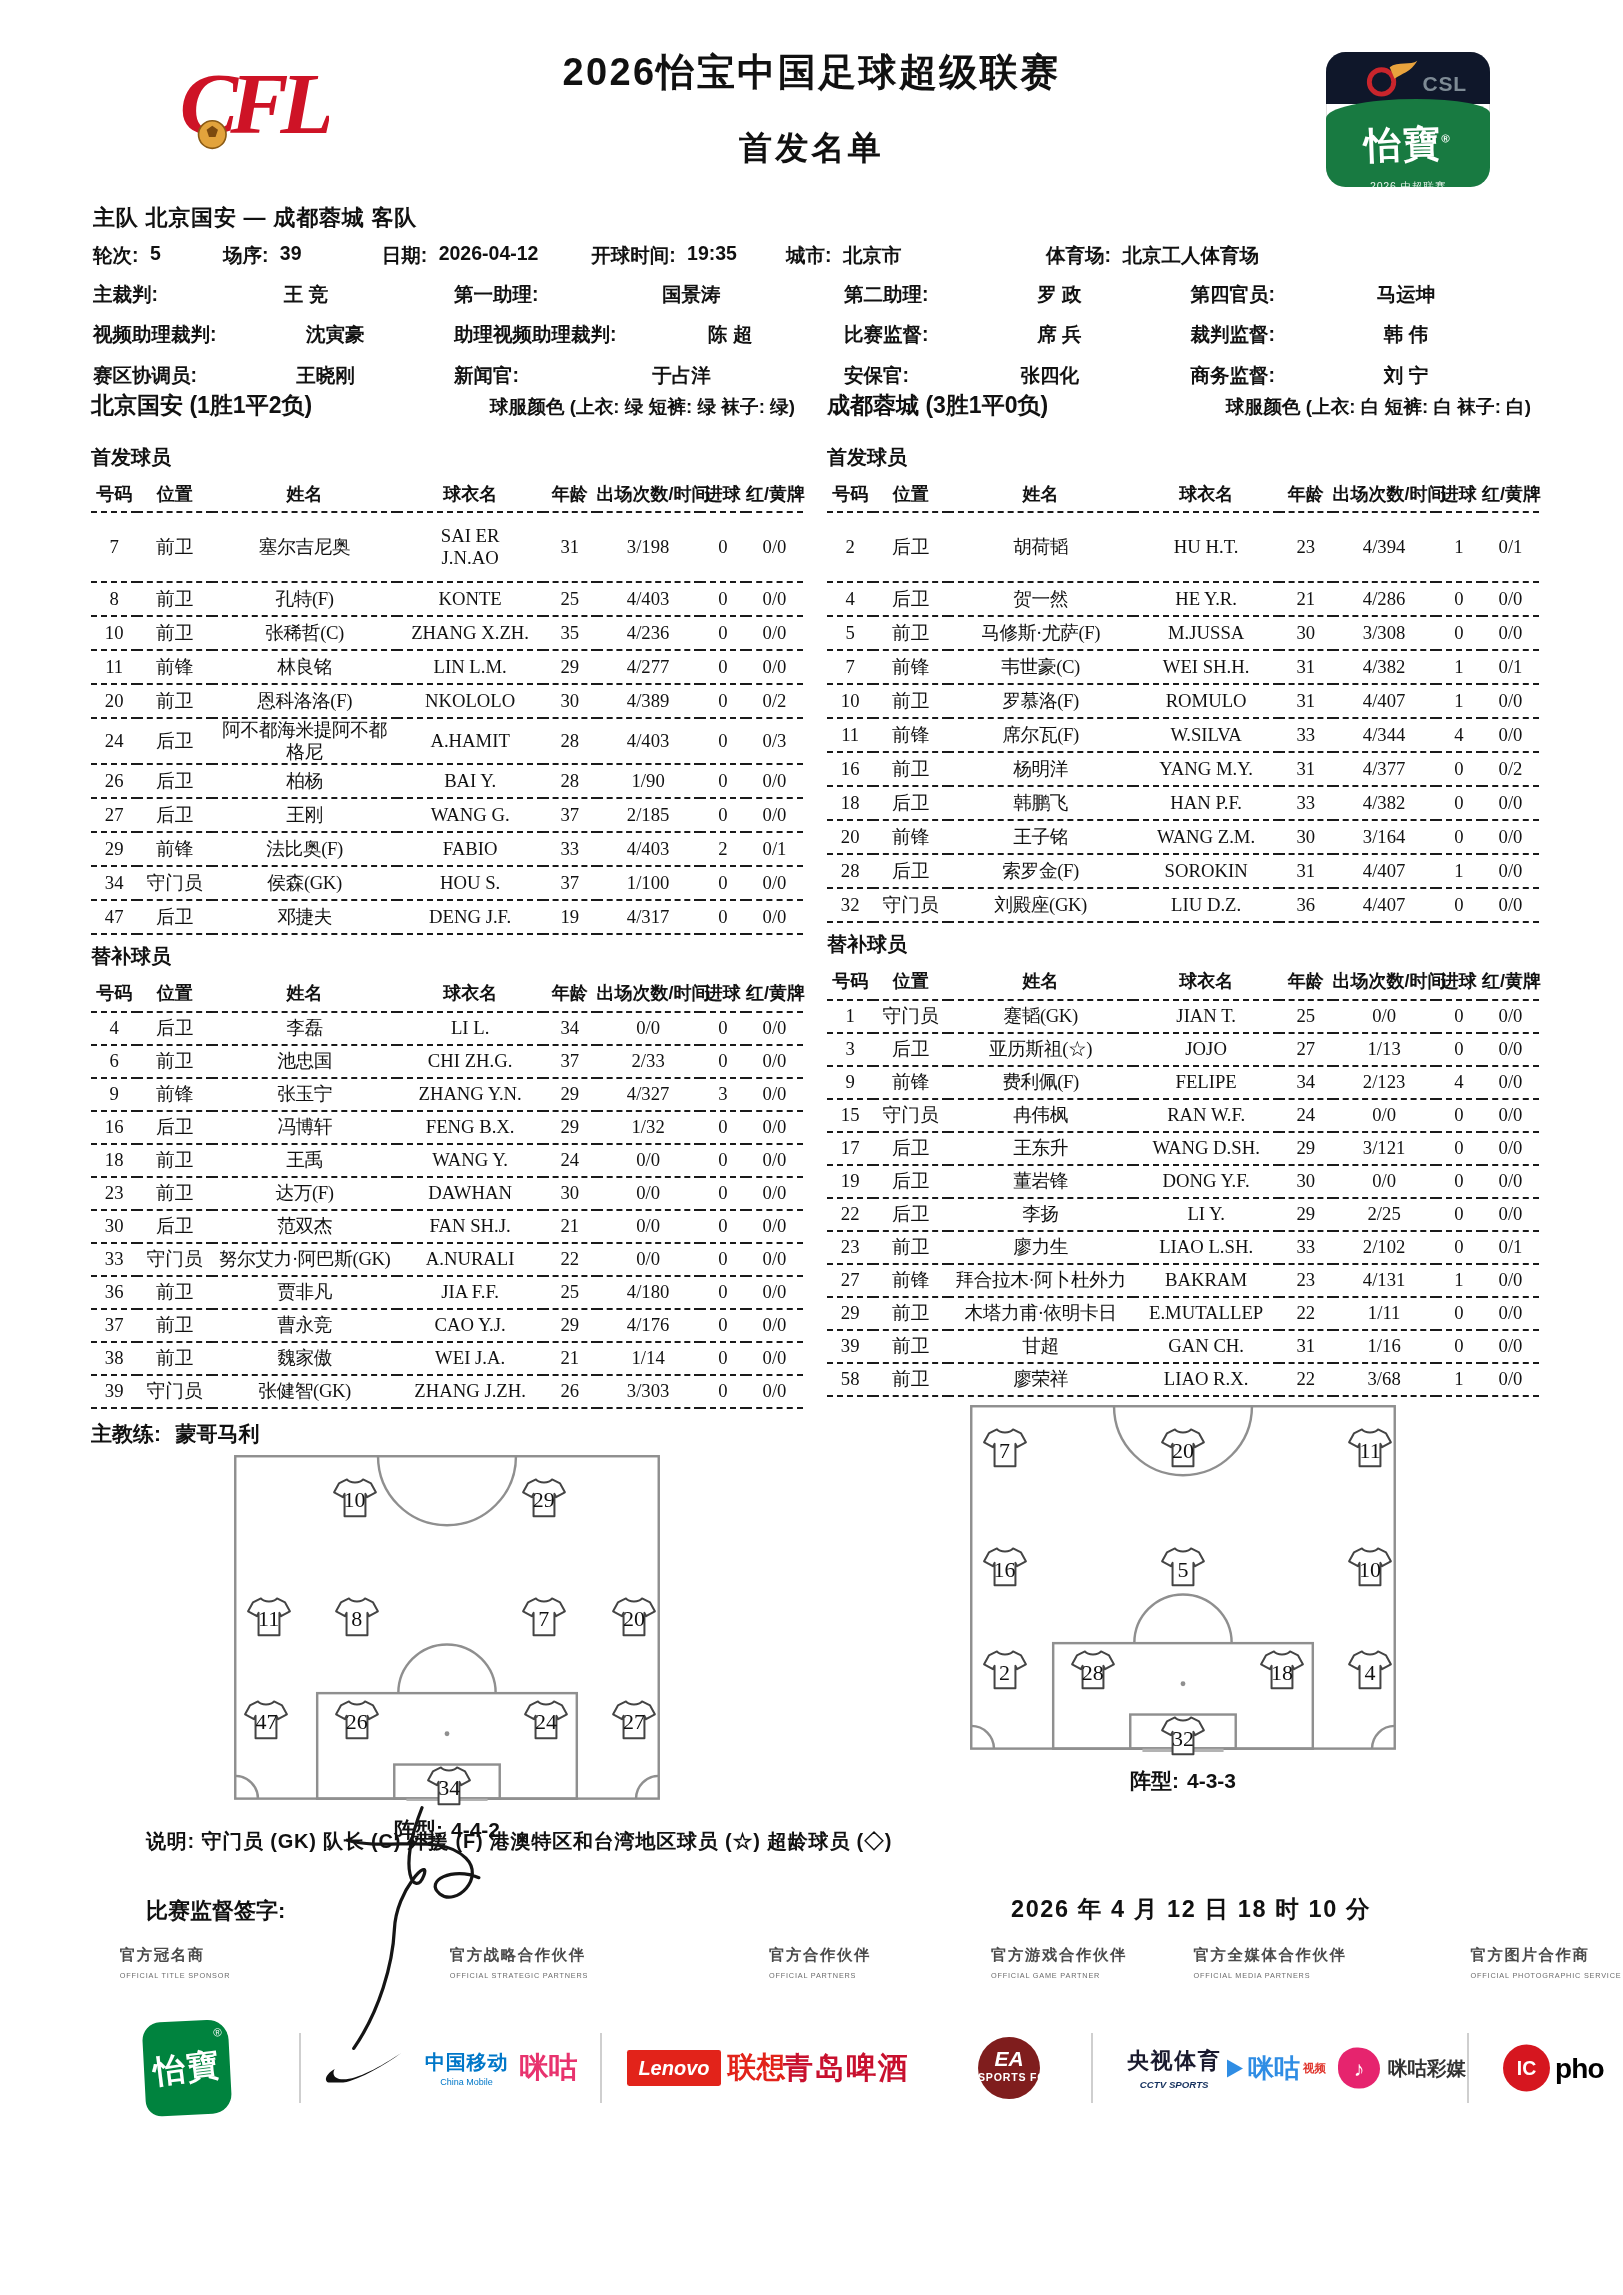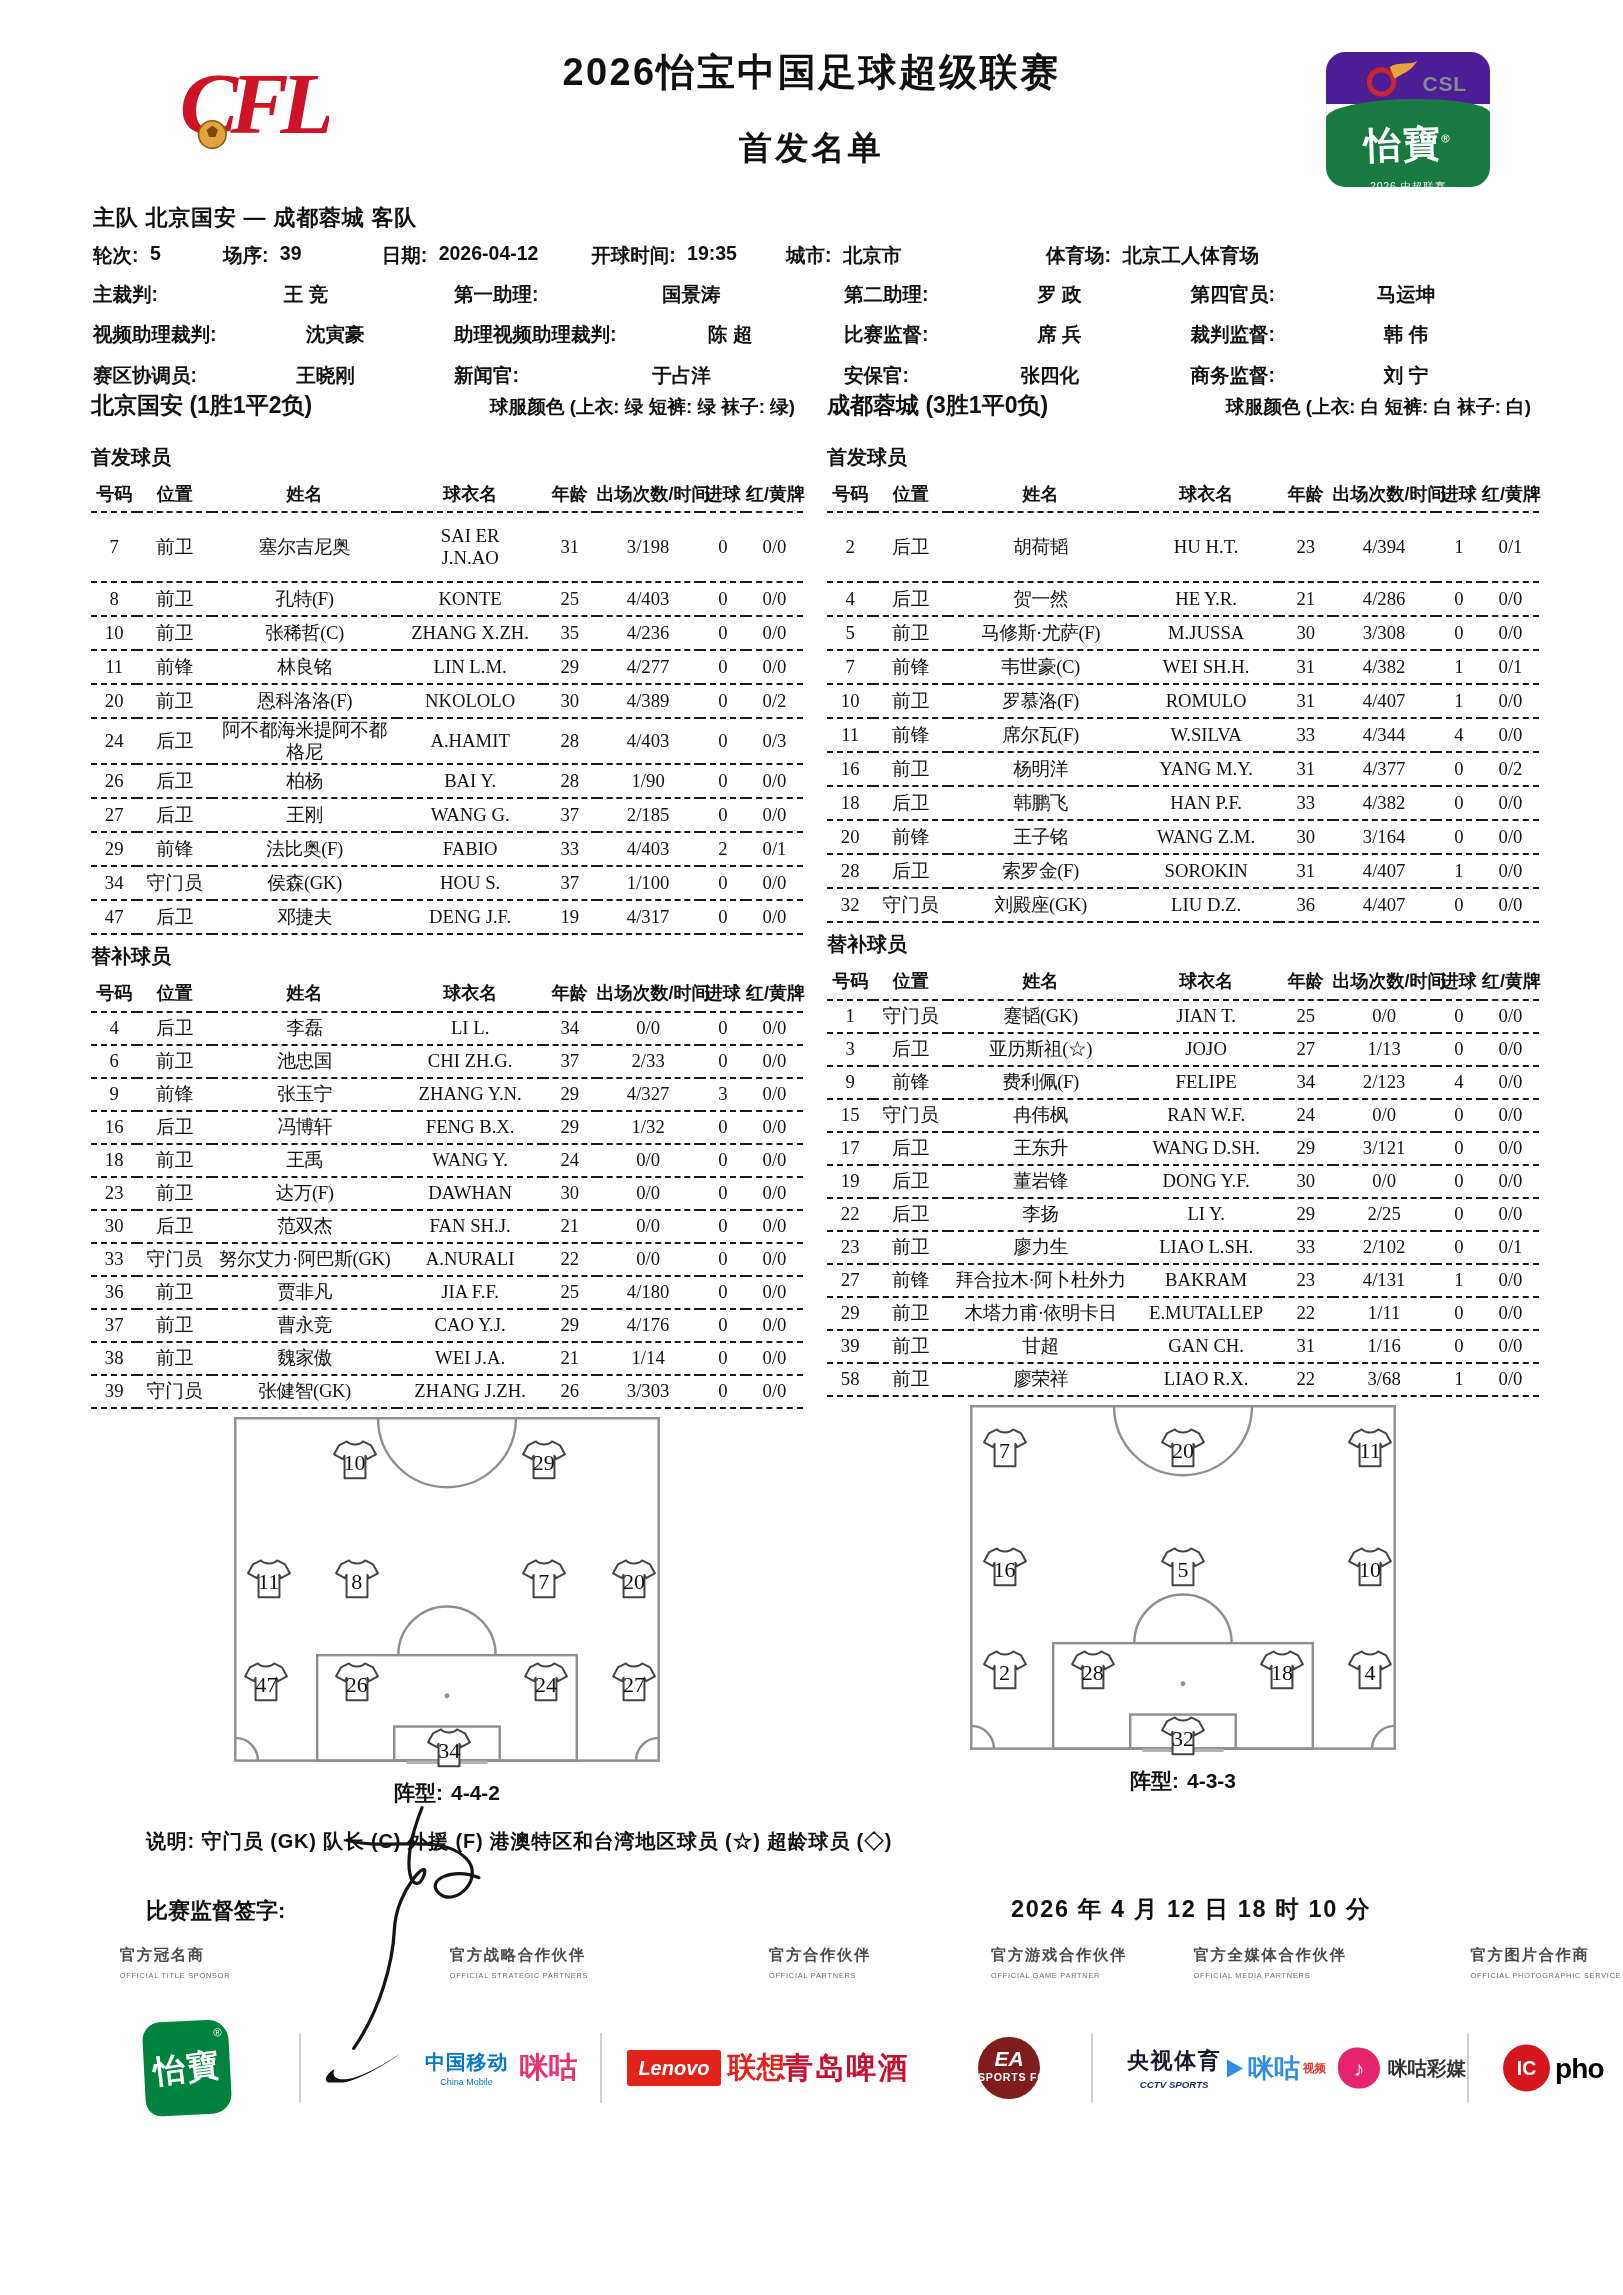--- a/index.html
+++ b/index.html
@@ -7,21 +7,21 @@
         font-family:"Liberation Sans",sans-serif;color:#111;}
 
   
   .title-block{position:absolute;top:47px;left:0;width:100%;text-align:center;}
   .main-title{font-size:38px;font-weight:bold;letter-spacing:2.4px;margin:0;}
   .sub-title{font-size:33px;font-weight:bold;letter-spacing:3.2px;margin:28px 0 0 0;}
 
   .cfl-logo{position:absolute;left:175px;top:42px;width:154px;height:130px;}
   .csl-badge{position:absolute;left:1326px;top:52px;width:164px;height:135px;border-radius:19.5px;
              overflow:hidden;box-shadow:0 0 0 0.8px #d8d8d8 inset;background:#fff;}
-  .csl-top{position:relative;height:52px;background:#4c1d95;}
+  .csl-top{position:relative;height:52px;background:#0f172a;}
   .csl-flame{position:absolute;left:36px;top:6.5px;}
   .csl-txt{position:absolute;right:23px;top:19.5px;font-size:21px;font-weight:bold;color:#7e8b95;letter-spacing:0.8px;}
   .csl-bottom{position:absolute;left:0;right:0;top:47px;bottom:0;background:#187a41;
               border-radius:55% 45% 0 0 / 22% 16% 0 0;text-align:center;}
   .csl-brand{margin-top:21px;font-size:37px;font-weight:bold;color:#fff;letter-spacing:1.6px;transform:rotate(-2deg);}
   .csl-brand sup{font-size:11.4px;}
   .csl-season{margin-top:9.7px;font-size:10.6px;color:#eaf5ee;letter-spacing:0.8px;}
 
   
   .matchup{position:absolute;left:93px;top:203px;font-size:22px;font-weight:bold;letter-spacing:0.8px;}
@@ -526,20 +526,23 @@
               <td>守门员</td>
               <td>张健智(GK)</td>
               <td>ZHANG J.ZH.</td>
               <td>26</td>
               <td>3/303</td>
               <td>0</td>
               <td>0/0</td>
             </tr>
           </tbody>
       </table>
+      <div class="coach-line">
+        <span>主教练:</span><span class="cv">蒙哥马利</span>
+      </div>
       <div class="pitch">
         <svg class="pitch-svg" viewBox="0 0 530 430">
           <rect x="4" y="4" width="522" height="422" fill="none" stroke="#8f8f8f" stroke-width="3"></rect>
           <path d="M180 4 A 85 85 0 0 0 350 4" fill="none" stroke="#8f8f8f" stroke-width="3"></path>
           <rect x="105" y="296" width="320" height="130" fill="none" stroke="#8f8f8f" stroke-width="3"></rect>
           <rect x="200" y="384" width="130" height="42" fill="none" stroke="#8f8f8f" stroke-width="3"></rect>
           <path d="M205 296 A 60 60 0 0 1 325 296" fill="none" stroke="#8f8f8f" stroke-width="3"></path>
           <circle cx="265" cy="346" r="3" fill="#8f8f8f"></circle>
           <path d="M4 398 A 28 28 0 0 1 32 426" fill="none" stroke="#8f8f8f" stroke-width="3"></path>
           <path d="M498 426 A 28 28 0 0 1 526 398" fill="none" stroke="#8f8f8f" stroke-width="3"></path>

